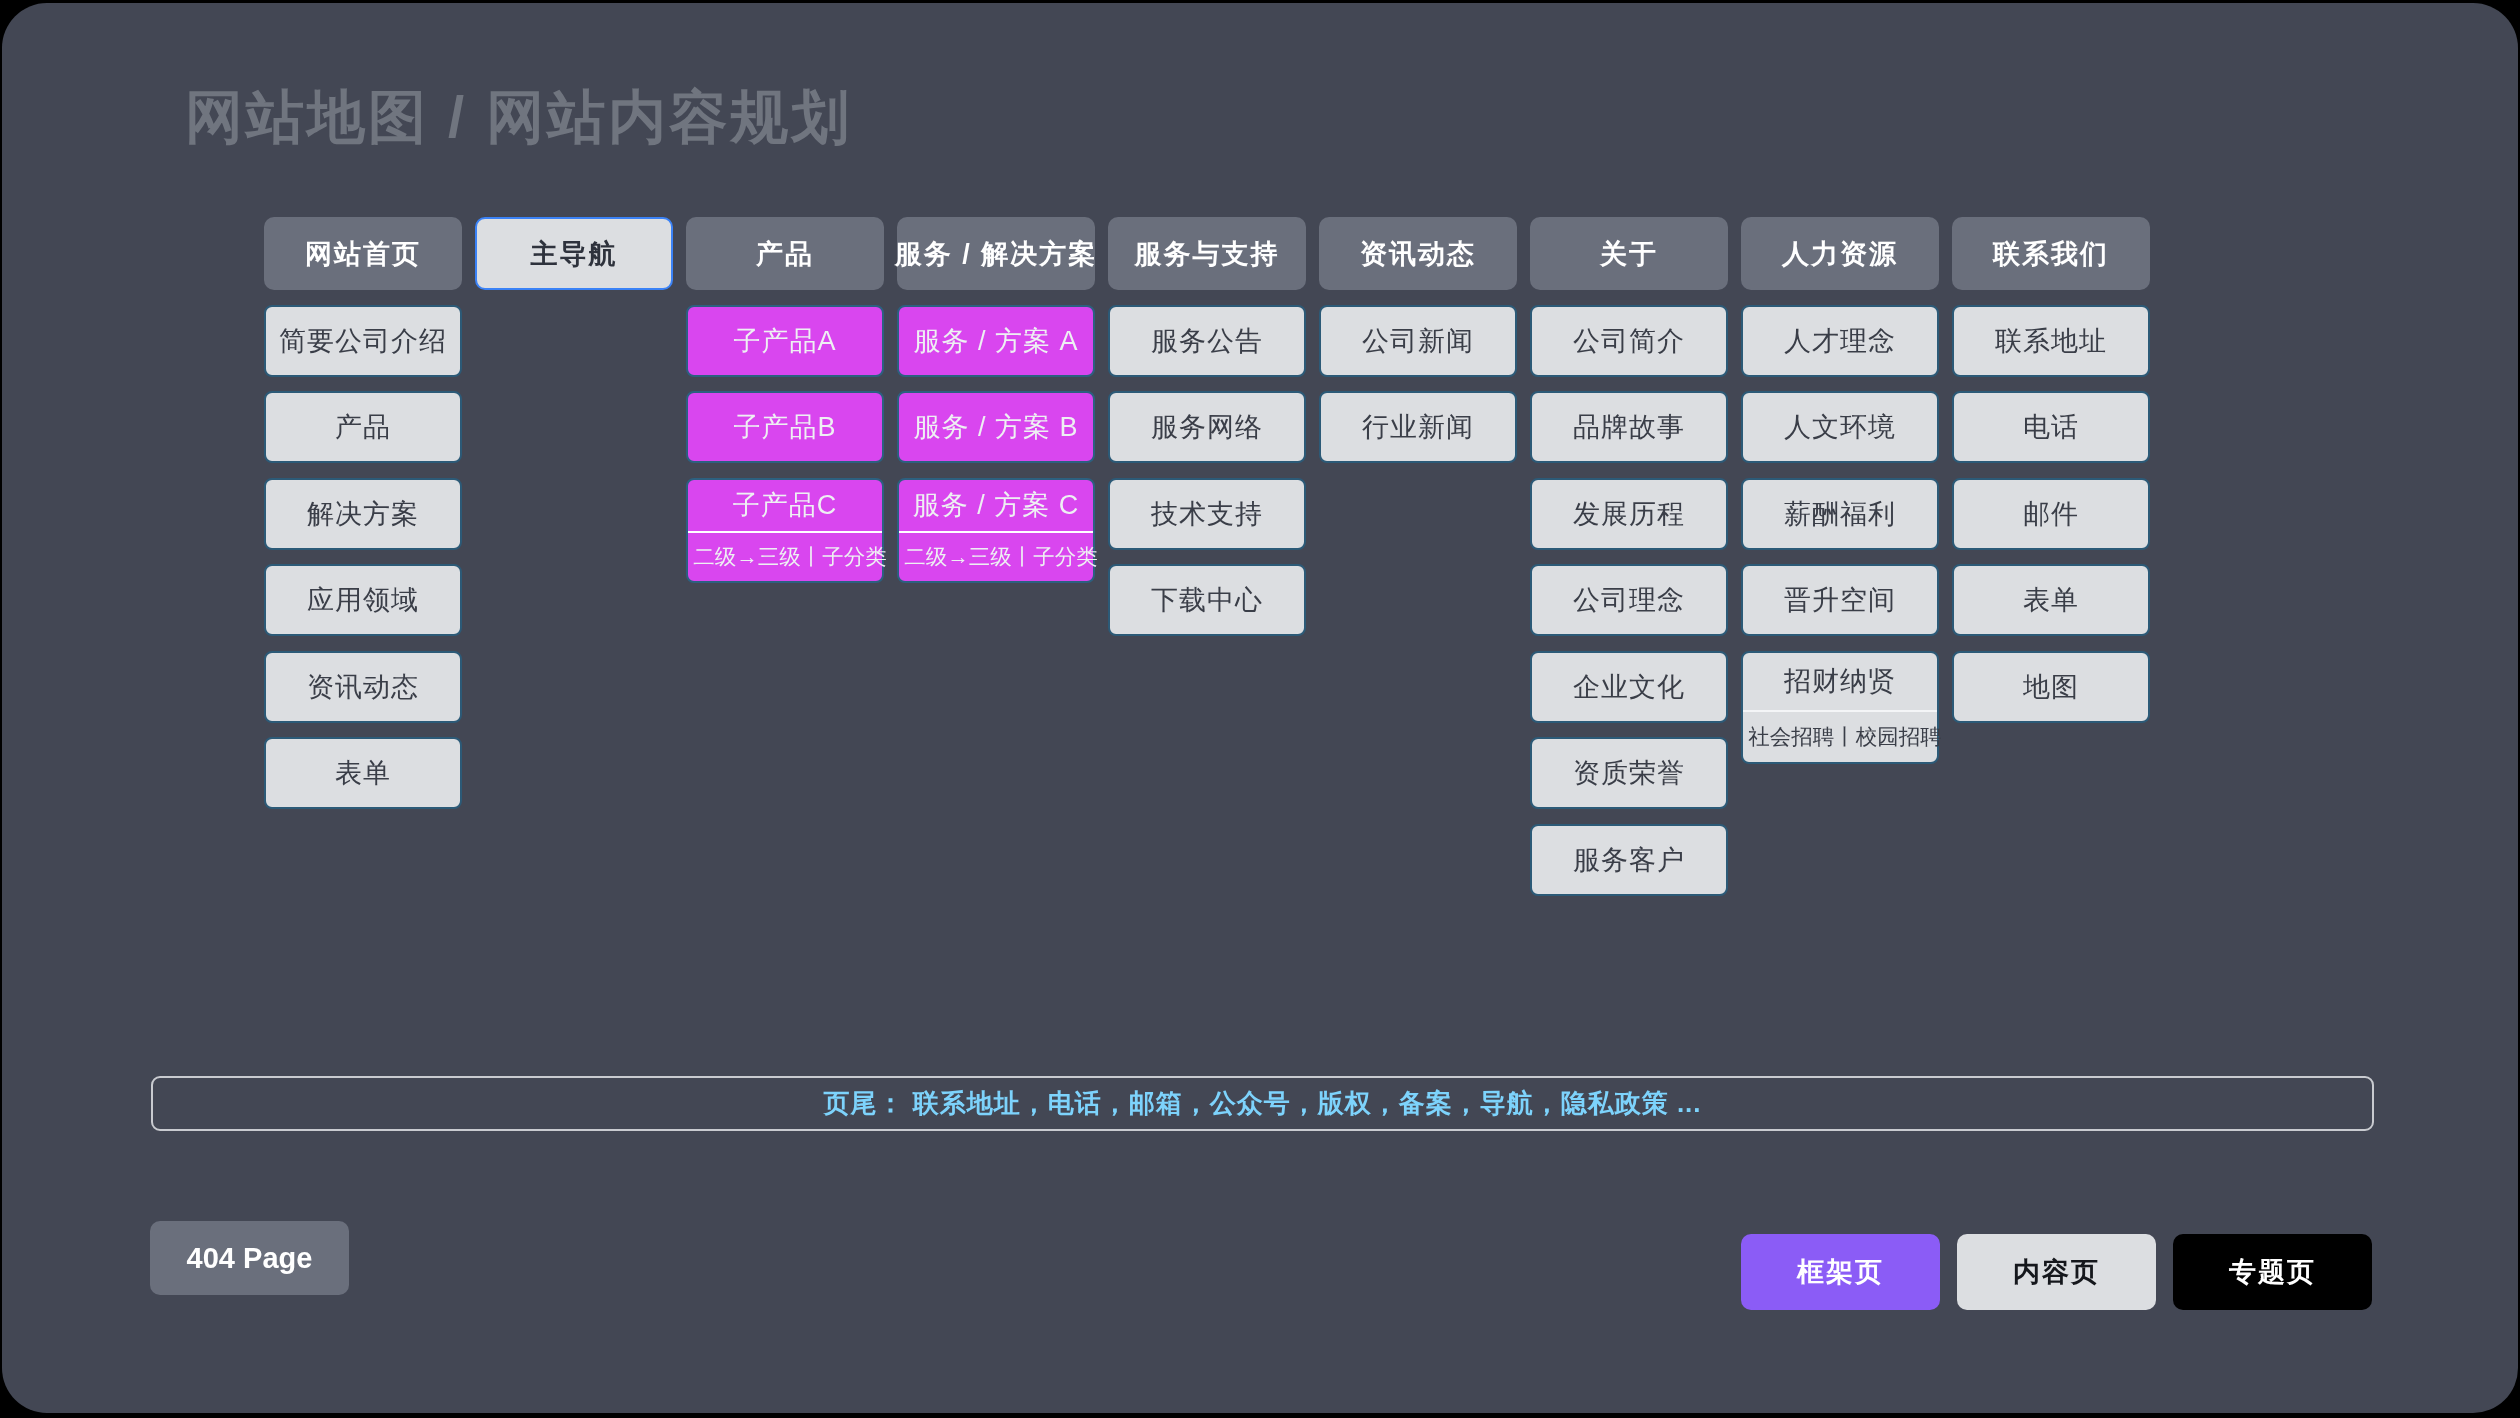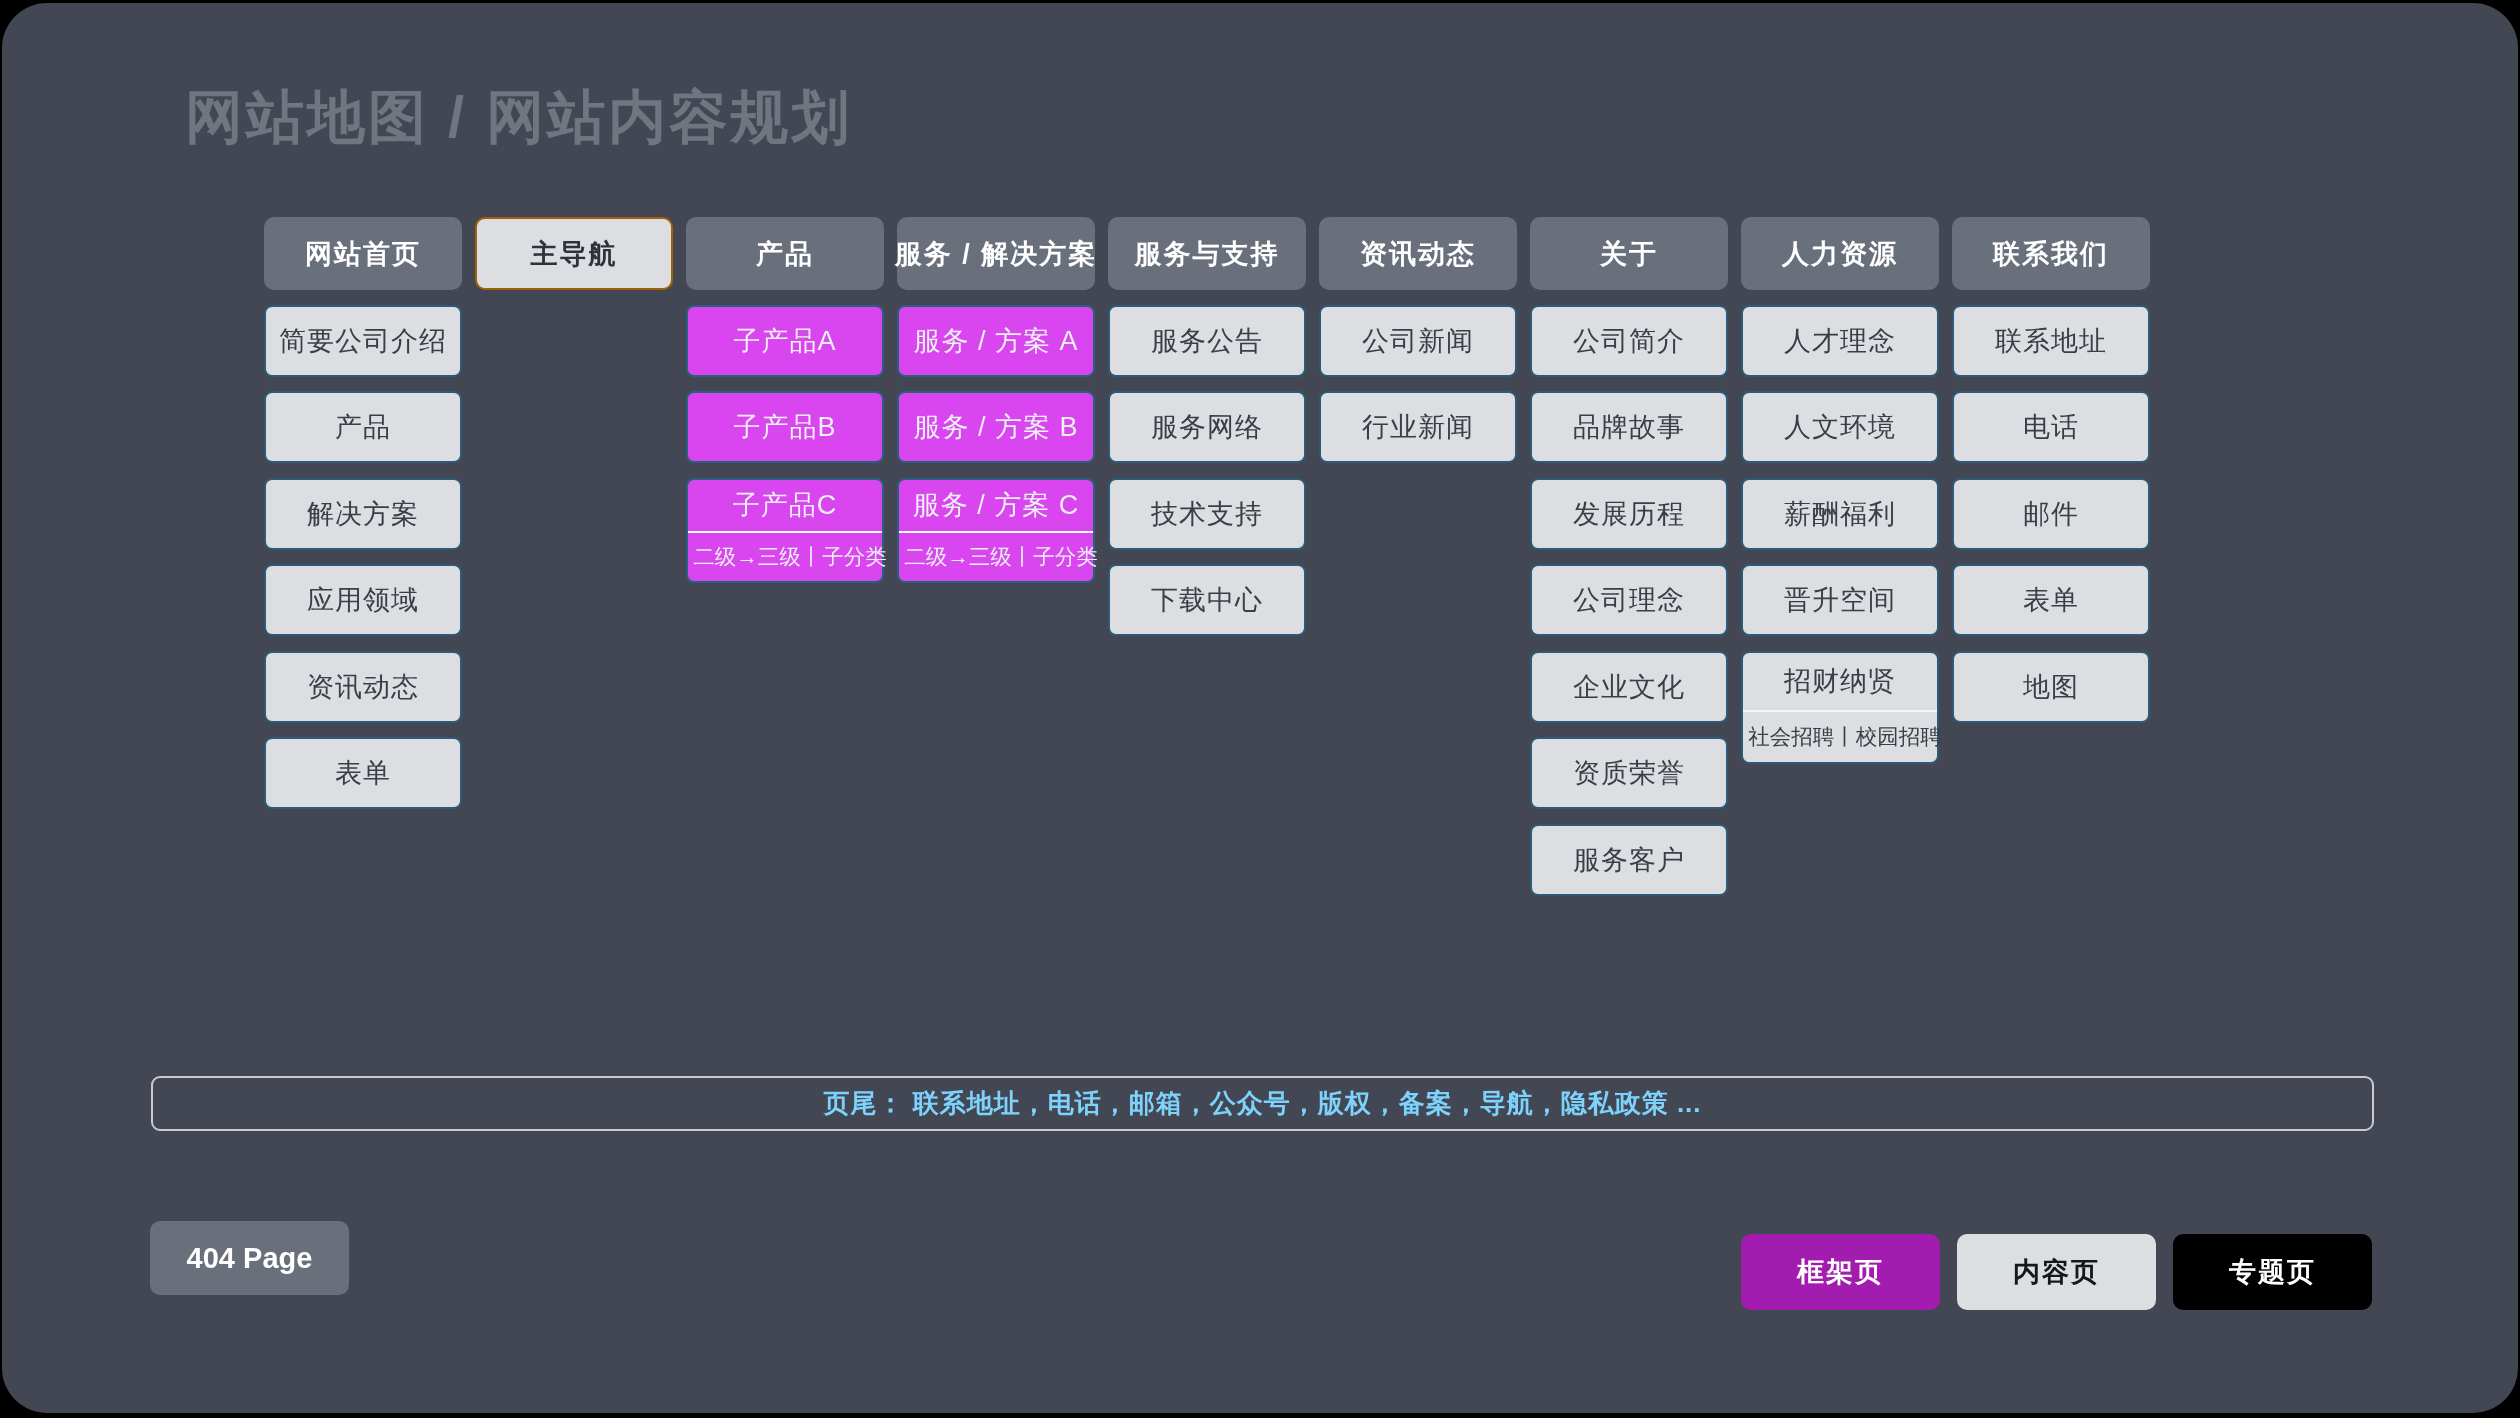--- a/index.html
+++ b/index.html
@@ -25,21 +25,21 @@
     box-sizing:border-box; border-radius:8px;
     display:flex; align-items:center; justify-content:center;
     font-size:27px; text-align:center; white-space:nowrap;
   }
   .box.header {
     height:73px; background:#6a6f7c; color:#ffffff;
     font-weight:bold; border-radius:10px; letter-spacing:2px;
   }
   .box.nav {
     height:73px; background:#dcdee1; color:#2e323c;
-    font-weight:bold; border:2px solid #a16207; border-radius:10px; letter-spacing:2px;
+    font-weight:bold; border:2px solid #3b82f6; border-radius:10px; letter-spacing:2px;
   }
   .box.content {
     height:72px; background:#dcdee1; color:#3a3e48;
     border:2px solid #2c5a77; letter-spacing:1px;
   }
   .box.special {
     height:72px; background:#d946ef; color:#eef0f3;
     border:2px solid #2c6080; letter-spacing:1px;
   }
   .box.has-sub { height:auto; flex-direction:column; align-items:stretch; padding:0; }
@@ -61,21 +61,21 @@
     background:#6a6f7c; border-radius:10px;
     display:flex; align-items:center; justify-content:center;
     color:#ffffff; font-weight:bold; font-size:29px;
   }
   .legend { position:absolute; left:1739px; top:1231px; display:flex; gap:17px; }
   .chip {
     width:199px; height:76px; border-radius:10px;
     display:flex; align-items:center; justify-content:center;
     font-size:27px; font-weight:bold; letter-spacing:2px;
   }
-  .chip.frame   { background:#a21caf; color:#ffffff;text-align:right; }
+  .chip.frame   { background:#8b5cf6; color:#ffffff;text-align:right; }
   .chip.content { background:#dcdee1; color:#15171c; }
   .chip.special { background:#000000; color:#ffffff; }
 </style>
 </head>
 <body>
 
 <div class="canvas">
   <div class="title">网站地图 / 网站内容规划</div>
 
   <div class="columns">

